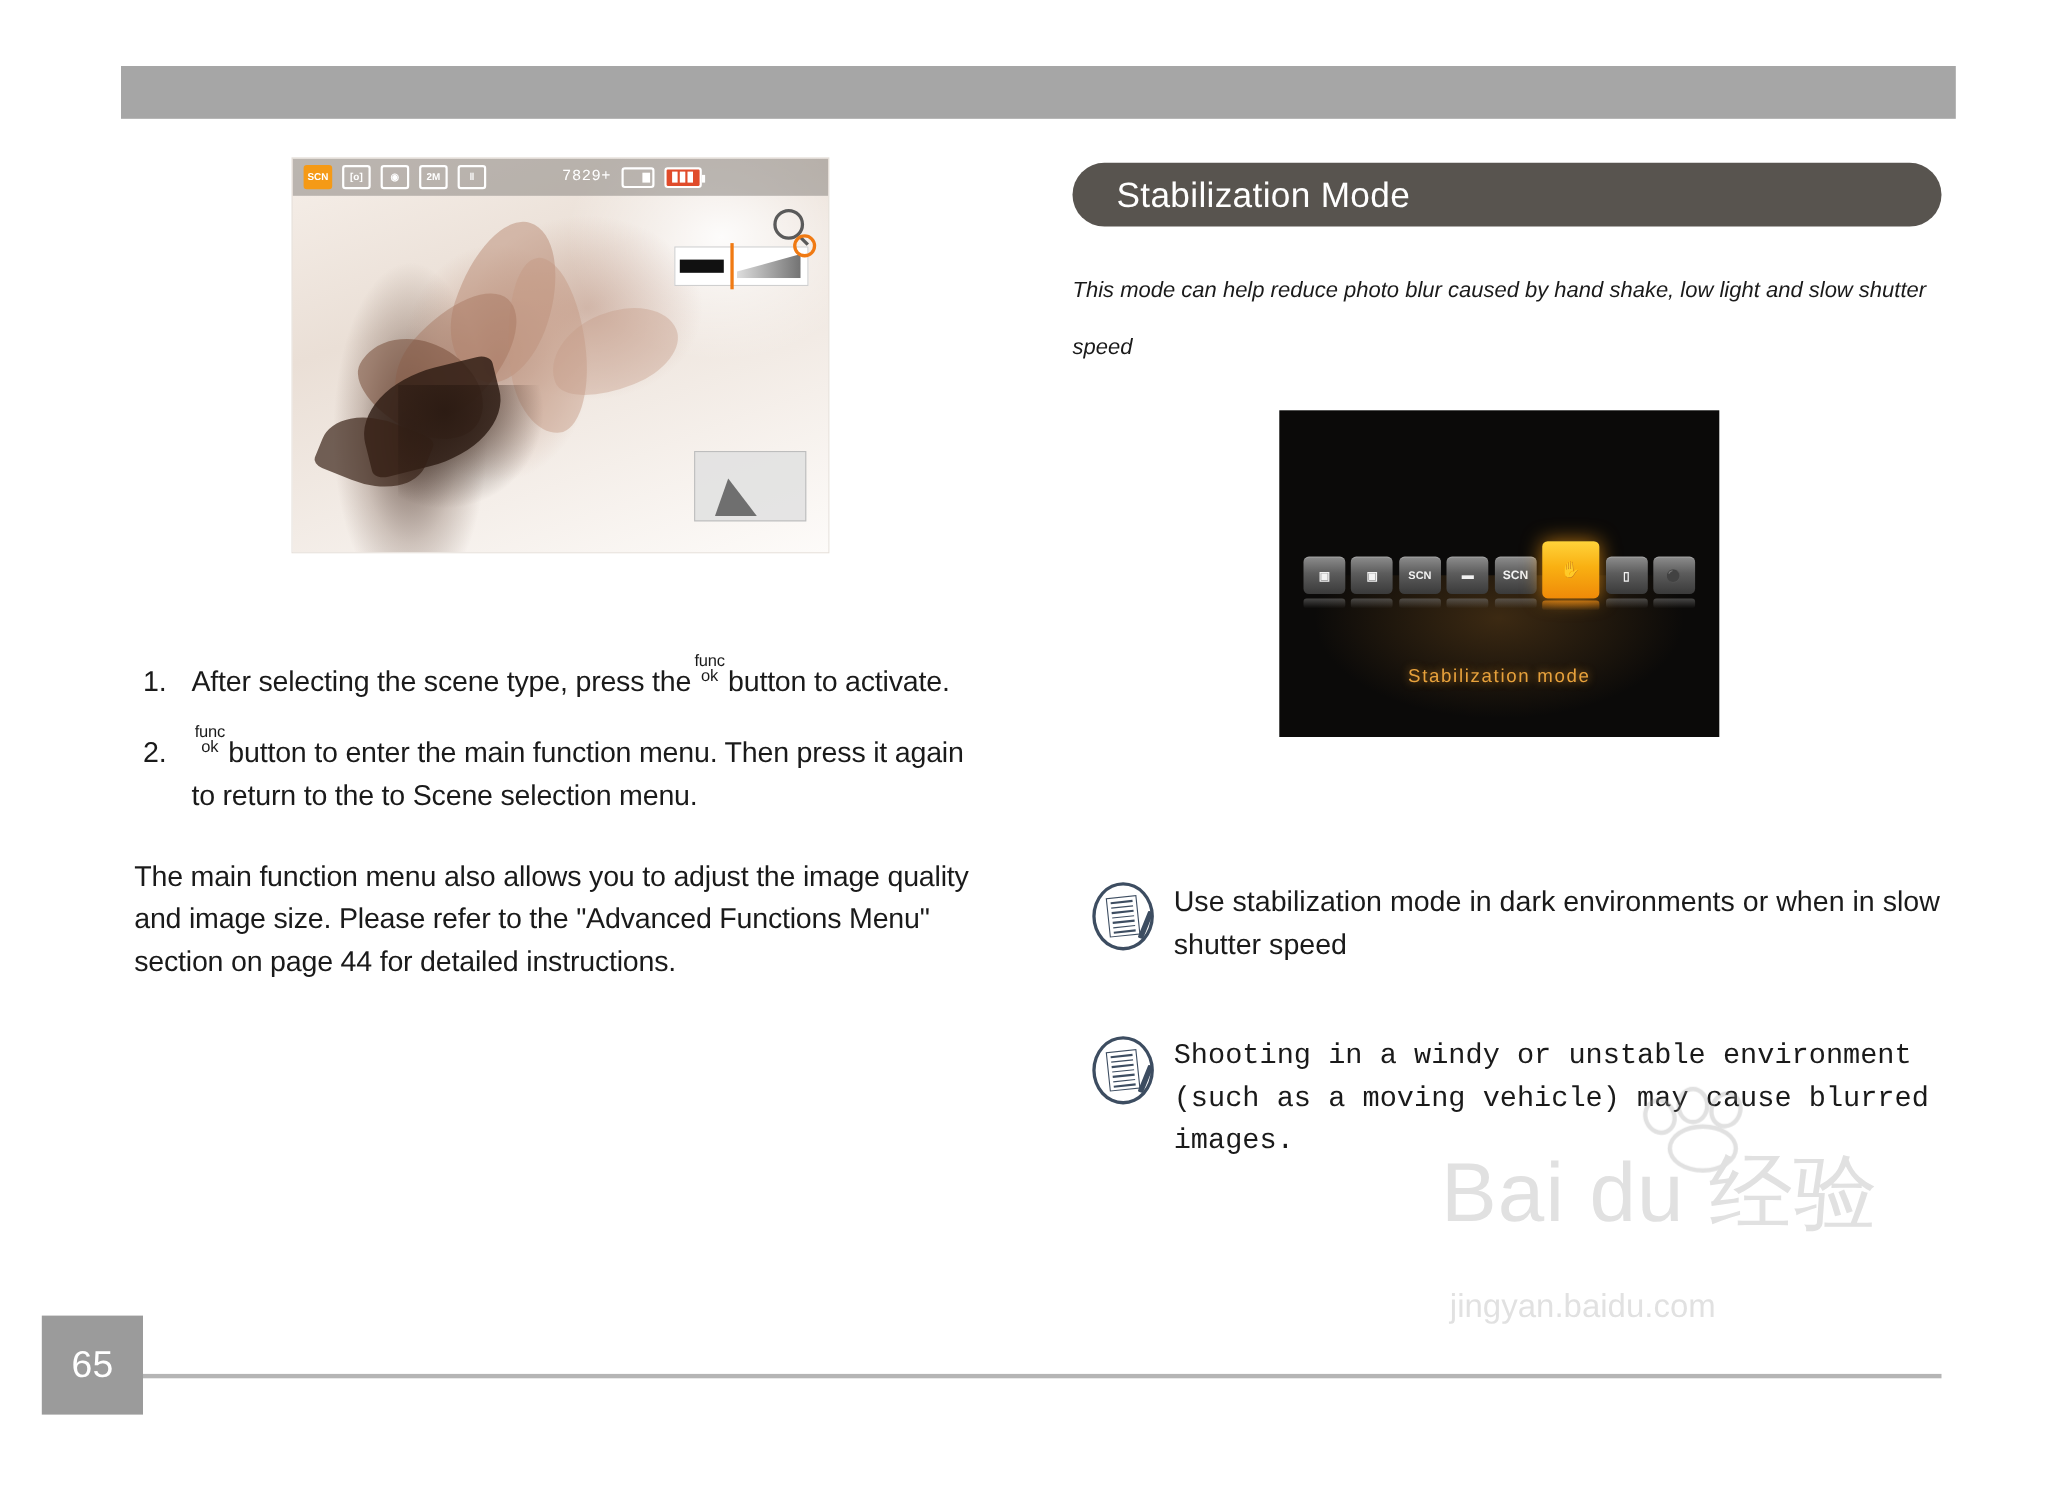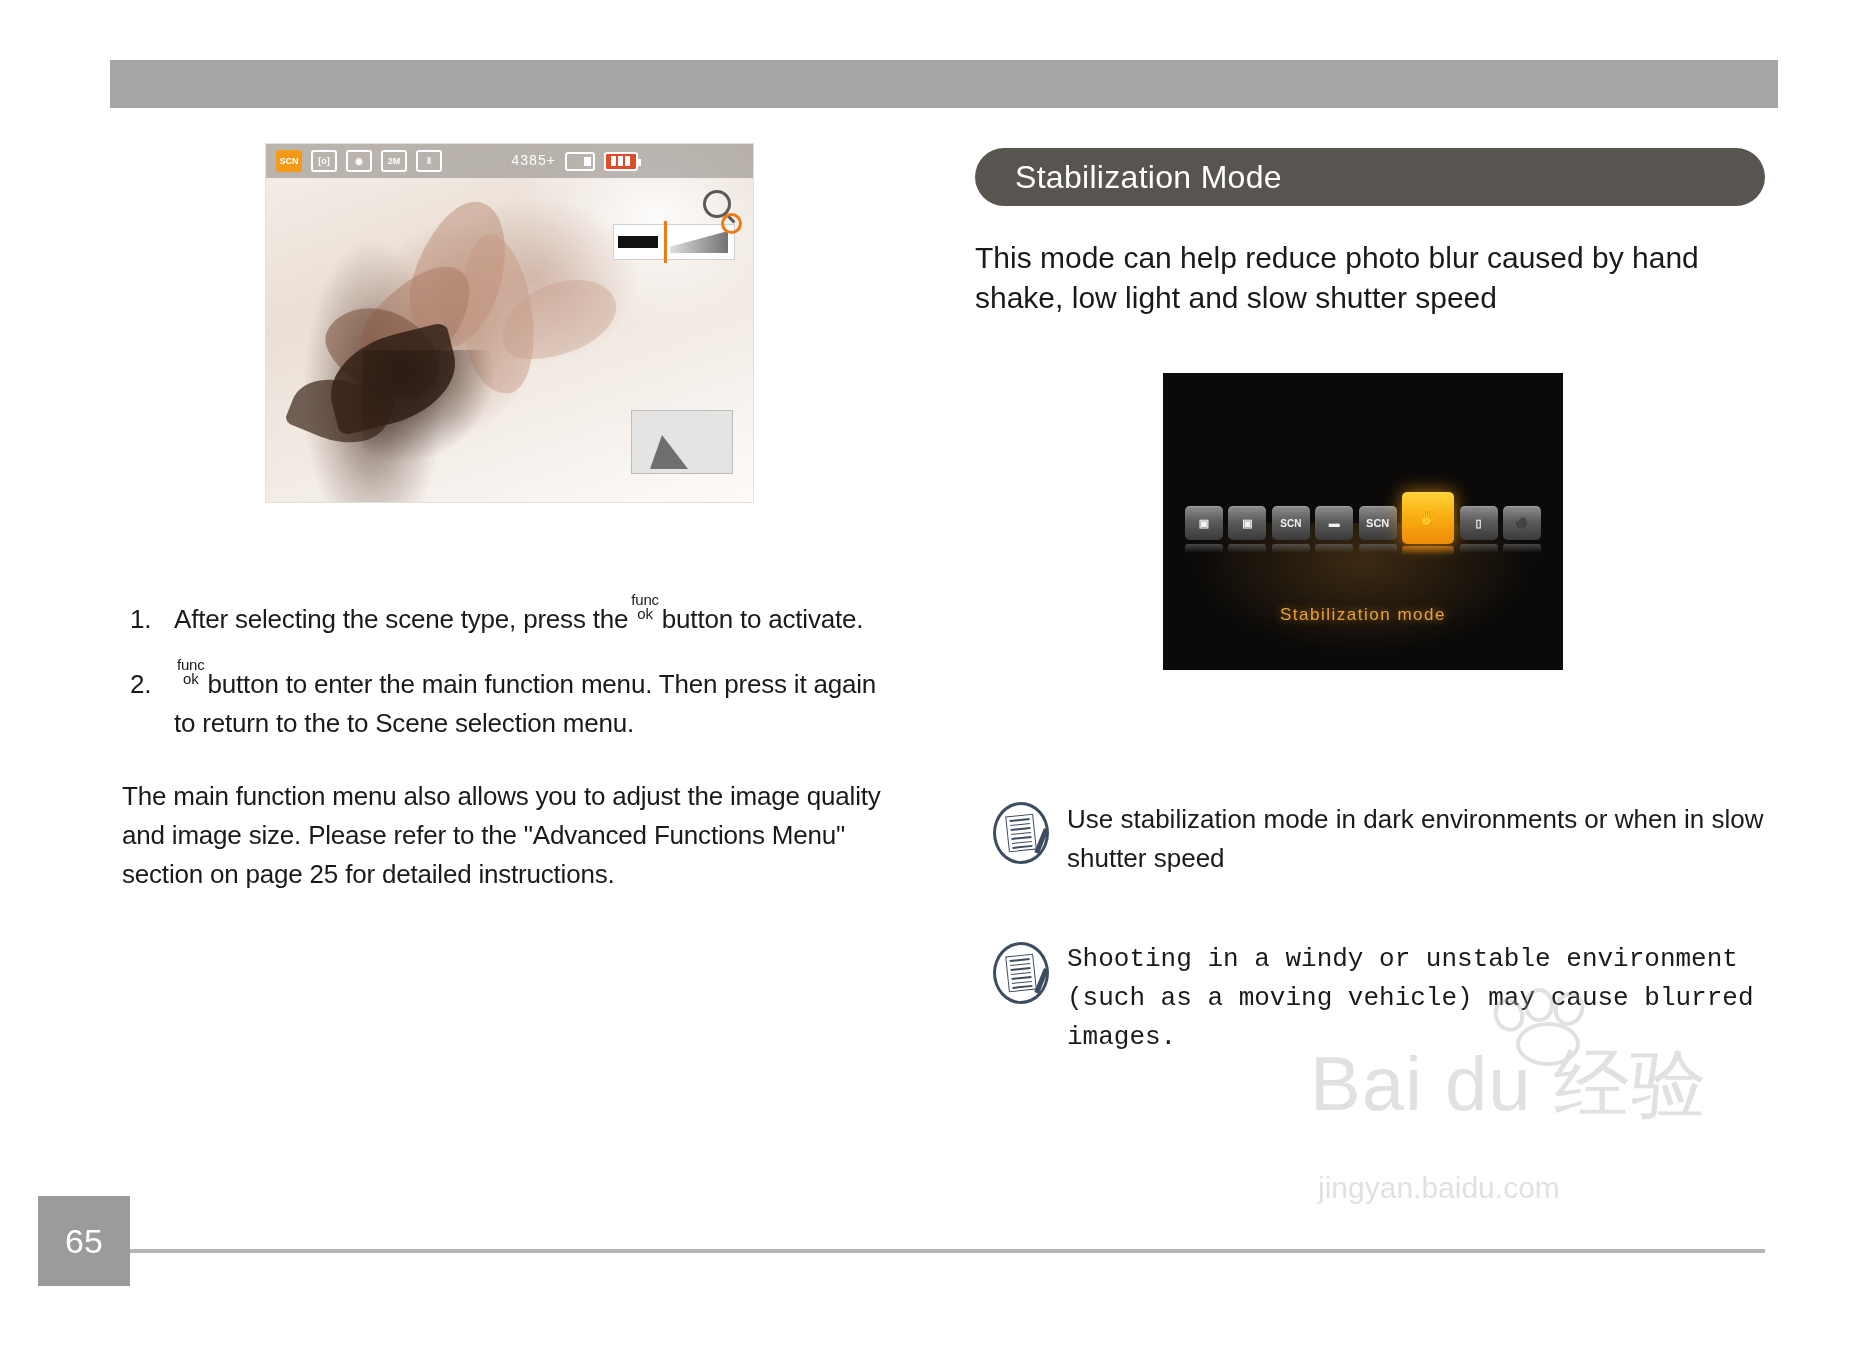--- a/index.html
+++ b/index.html
@@ -104,21 +104,21 @@
 
   .para{margin-top:34px;}
 
   
   .col-right{position:absolute;left:975px;top:148px;width:790px;}
   .section-title{
     height:58px;border-radius:29px;background:#58544f;color:#ffffff;
     display:flex;align-items:center;padding-left:40px;box-sizing:border-box;
     font-size:32px;letter-spacing:.3px;
   }
-  .rt-para{margin-top:32px;font-size:30px;line-height:40px;color:#1a1a1a;}
+  .rt-para{margin-top:32px;font-size:20px;line-height:52px;color:#1a1a1a;font-style:italic;}
 
   .menu-shot{
     position:absolute;left:1163px;top:373px;width:400px;height:297px;
     background:#0b0a09;overflow:hidden;
   }
   .menu-shot .glow{
     position:absolute;left:0;right:0;top:150px;height:130px;
     background:radial-gradient(ellipse 60% 100% at 50% 30%, rgba(120,80,30,.45) 0%, rgba(0,0,0,0) 70%);
   }
   .icon-row{
@@ -197,21 +197,21 @@
       <div class="leaf l2"></div>
       <div class="stem"></div>
     </div>
 
     <div class="osd-top">
       <div class="osd-ico active">SCN</div>
       <div class="osd-ico">[o]</div>
       <div class="osd-ico">◉</div>
       <div class="osd-ico">2M</div>
       <div class="osd-ico">‖</div>
-      <div class="osd-count">4385+</div>
+      <div class="osd-count">7829+</div>
       <div class="osd-card"></div>
       <div class="osd-batt">
           <i></i>
           <i></i>
           <i></i>
         </div>
     </div>
 
     <div class="mag-icon"></div>
 
@@ -230,21 +230,21 @@
       <li>
         <span class="num">1.</span>
         <span>After selecting the scene type, press the</span><span class="func"><b>func</b><span>ok</span></span><span>button to activate.</span>
       </li>
       <li>
         <span class="num">2.</span>
         <span class="func"><b>func</b><span>ok</span></span><span>button to enter the main function menu. Then press it again to return to the to Scene selection menu.</span>
       </li>
     </ol>
 
-    <div class="para body-txt">The main function menu also allows you to adjust the image quality and image size. Please refer to the "Advanced Functions Menu" section on page 25 for detailed instructions.</div>
+    <div class="para body-txt">The main function menu also allows you to adjust the image quality and image size. Please refer to the "Advanced Functions Menu" section on page 44 for detailed instructions.</div>
   </div>
 
   <div class="col-right">
     <div class="section-title">Stabilization Mode</div>
     <div class="rt-para">This mode can help reduce photo blur caused by hand shake, low light and slow shutter speed</div>
   </div>
 
   <div class="menu-shot">
     <div class="glow"></div>
     <div class="icon-row">

